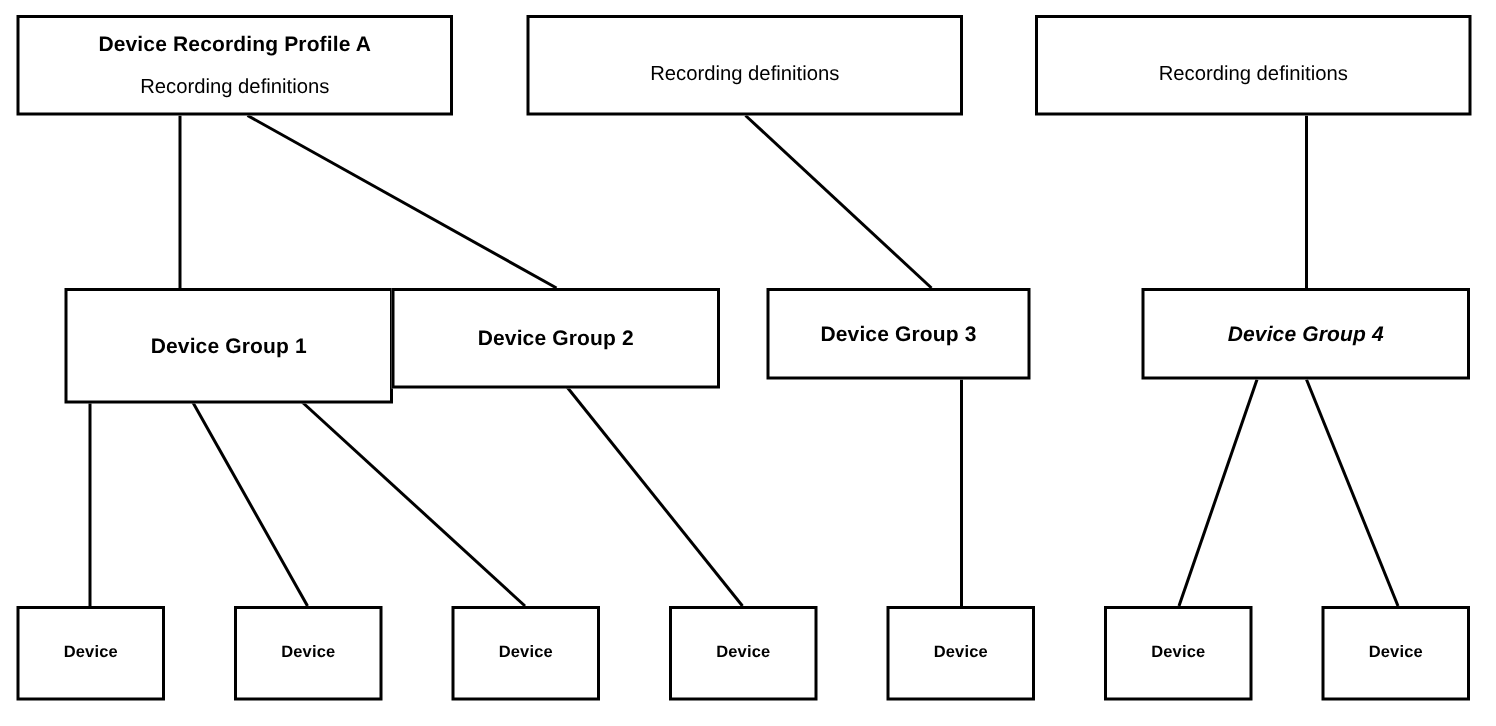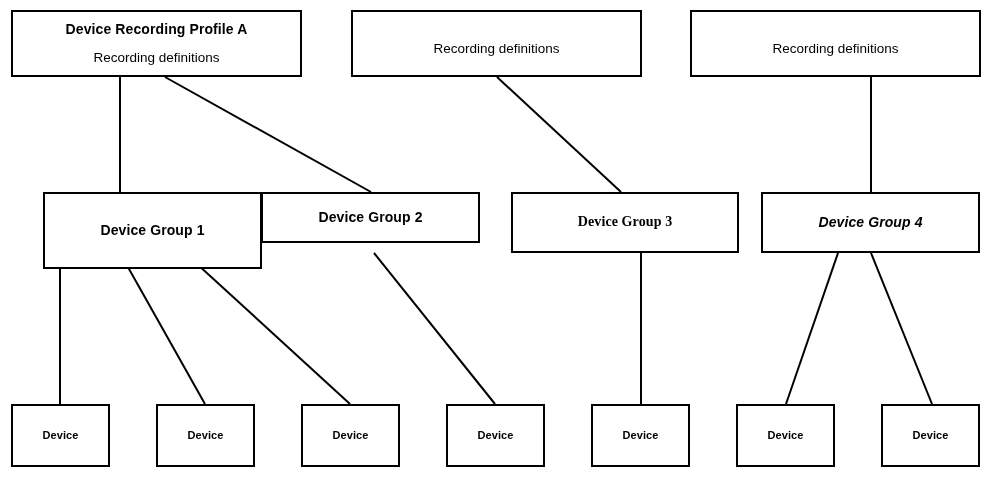--- a/index.html
+++ b/index.html
@@ -82,24 +82,24 @@
       </div>
       <div class="node profile-node" style="left: 351px; top: 10px; width: 291px; height: 67px; border-color: rgb(0, 0, 0); border-width: 2px;">
         <div class="node-sub">Recording definitions</div>
       </div>
       <div class="node profile-node" style="left: 690px; top: 10px; width: 291px; height: 67px; border-color: rgb(0, 0, 0); border-width: 2px;">
         <div class="node-sub">Recording definitions</div>
       </div>
       <div class="node group-node" style="left: 11px; top: 192px; width: 219px; height: 77px; border-color: rgb(0, 0, 0); border-width: 2px; margin-left: 32px;">
         <div class="node-title">Device Group 1</div>
       </div>
-      <div class="node group-node" style="left: 261px; top: 192px; width: 219px; height: 51px; border-color: rgb(0, 0, 0); border-width: 2px;">
+      <div class="node group-node" style="left: 261px; top: 192px; width: 219px; height: 67px; border-color: rgb(0, 0, 0); border-width: 2px;">
         <div class="node-title">Device Group 2</div>
       </div>
-      <div class="node group-node" style="left: 511px; top: 192px; width: 228px; height: 61px; border-color: rgb(0, 0, 0); border-width: 2px; font-family: Liberation Serif, serif;">
+      <div class="node group-node" style="left: 511px; top: 192px; width: 176px; height: 61px; border-color: rgb(0, 0, 0); border-width: 2px;">
         <div class="node-title">Device Group 3</div>
       </div>
       <div class="node group-node" style="left: 761px; top: 192px; width: 219px; height: 61px; border-color: rgb(0, 0, 0); border-width: 2px; font-style: italic;">
         <div class="node-title">Device Group 4</div>
       </div>
       <div class="node device-node" style="left: 11px; top: 404px; width: 99px; height: 63px; border-color: rgb(0, 0, 0); border-width: 2px;">
         <div class="node-title">Device</div>
       </div>
       <div class="node device-node" style="left: 156px; top: 404px; width: 99px; height: 63px; border-color: rgb(0, 0, 0); border-width: 2px;">
         <div class="node-title">Device</div>

